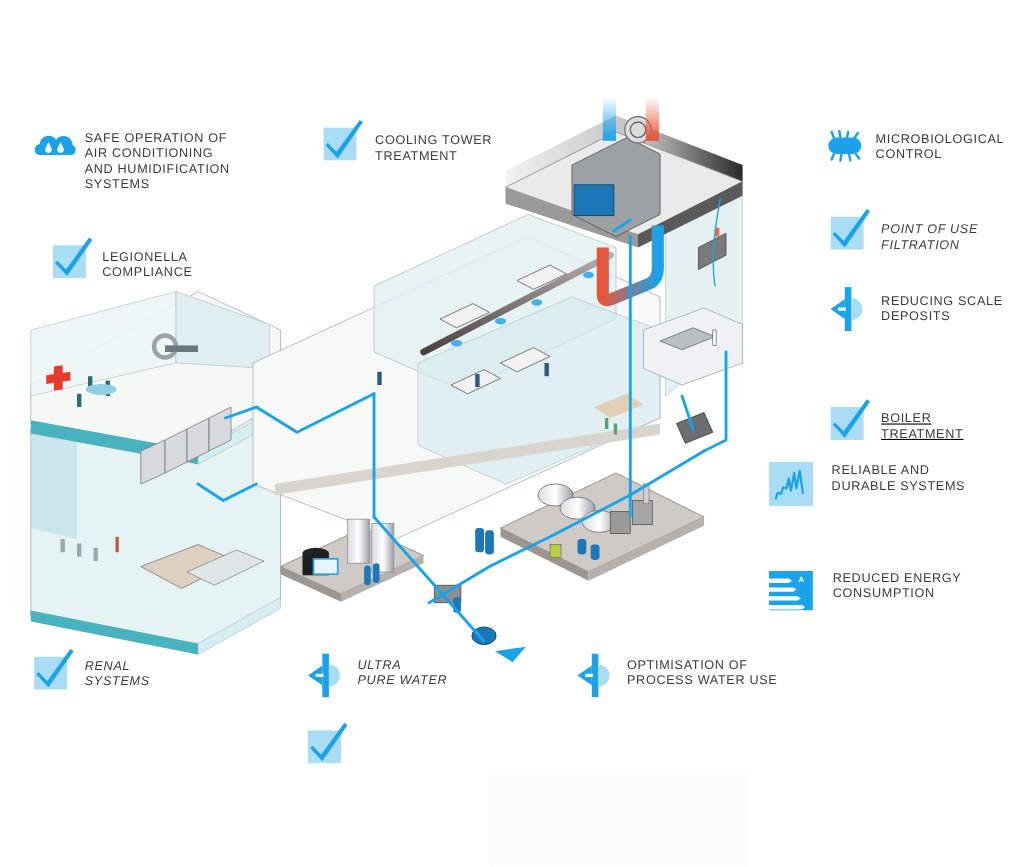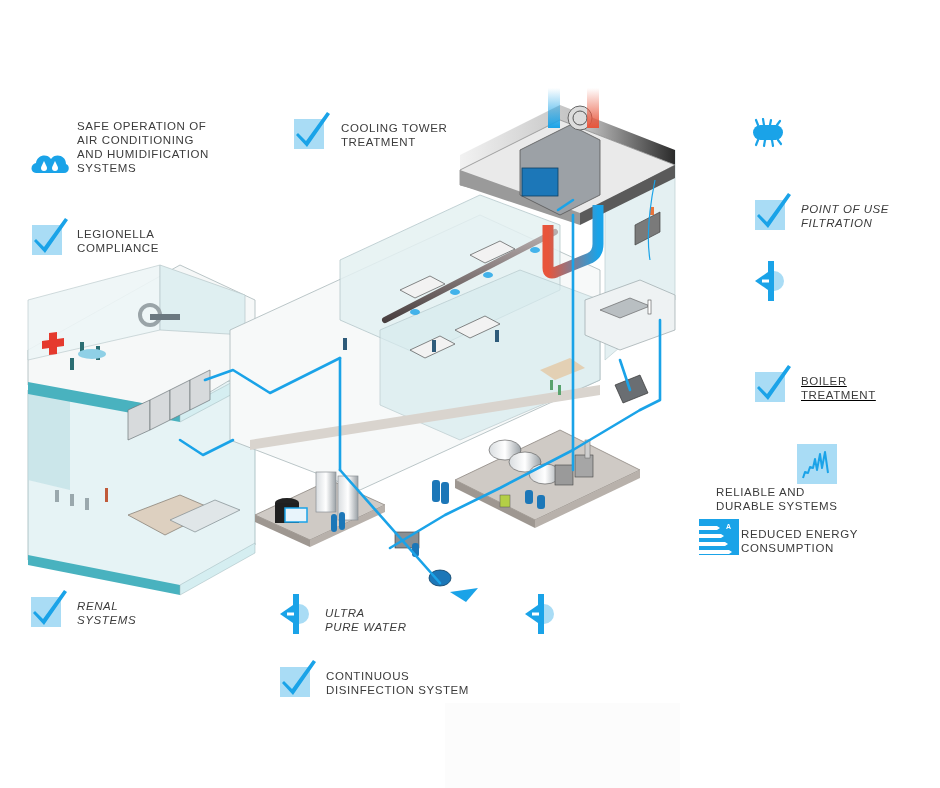--- a/index.html
+++ b/index.html
@@ -1,18 +1,18 @@
 <!DOCTYPE html>
 <html><head>
 <meta charset="utf-8">
 <style>
   html, body { margin:0; padding:0; }
   body { width:940px; height:788px; background:#ffffff; position:relative; overflow:hidden;
          font-family:"Liberation Sans", sans-serif; }
-  .feature { position:absolute; display:flex; align-items:flex-end; }
+  .feature { position:absolute; display:flex; align-items:flex-start; }
   .feature .label { color:#3c3c3c; font-size:11.5px; line-height:14px; letter-spacing:0.6px;
                     text-transform:uppercase; white-space:pre-line; }
   svg { display:block; }
   #scene { position:absolute; left:0; top:0; }
 </style>
 </head>
 <body>
 
 <svg id="scene" width="940" height="788" viewBox="0 0 940 788">
   <defs>
@@ -229,23 +229,25 @@
       <line x1="8" y1="7" x2="6" y2="2"></line>
         <line x1="14" y1="7" x2="13" y2="1"></line>
         <line x1="20" y1="7" x2="21" y2="2"></line>
         <line x1="27" y1="7" x2="30" y2="3"></line>
       <line x1="8" y1="22" x2="6" y2="27"></line>
         <line x1="15" y1="22" x2="14" y2="28"></line>
         <line x1="22" y1="22" x2="23" y2="28"></line>
         <line x1="28" y1="22" x2="31" y2="26"></line>
     </g>
   </svg>
-</div>
-
-<div class="feature" style="left:32px; top:215px;">
+  <div class="label" style="margin-left:10px; margin-top:2px;">MICROBIOLOGICAL
+CONTROL</div>
+</div>
+
+<div class="feature" style="left:48px; top:215px;">
   <svg width="36" height="38" viewBox="0 0 36 38">
     <rect x="0" y="8" width="30" height="30" fill="#a9dcf5"></rect>
     <path d="M4,22 L12,30 L33,1 L36,3 L13,36 L2,24 Z" fill="#1aa3e8"></path>
   </svg>
   <div class="label" style="margin-left:9px; margin-top:12px;">LEGIONELLA
 COMPLIANCE</div>
 </div>
 
 <div class="feature" style="left:755px; top:189px;">
   <svg width="36" height="38" viewBox="0 0 36 38">
@@ -256,52 +258,54 @@
 FILTRATION</div>
 </div>
 
 <div class="feature" style="left:755px; top:261px;">
   <svg width="34" height="40" viewBox="0 0 34 40">
     <rect x="13" y="0" width="6" height="40" fill="#1aa3e8"></rect>
     <path d="M19,10 A10,10 0 0 1 19,30 Z" fill="#a9dcf5"></path>
     <polygon points="0,20 13,11 13,29" fill="#1aa3e8"></polygon>
     <rect x="7" y="18.5" width="7" height="3" fill="#fff"></rect>
   </svg>
+  <div class="label" style="margin-left:12px; margin-top:6px;">REDUCING SCALE
+DEPOSITS</div>
 </div>
 
 <div class="feature" style="left:755px; top:362px;text-decoration:underline;">
   <svg width="36" height="38" viewBox="0 0 36 38">
     <rect x="0" y="8" width="30" height="30" fill="#a9dcf5"></rect>
     <path d="M4,22 L12,30 L33,1 L36,3 L13,36 L2,24 Z" fill="#1aa3e8"></path>
   </svg>
   <div class="label" style="margin-left:10px; margin-top:12px;">BOILER
 TREATMENT</div>
 </div>
 
-<div class="feature" style="left:699px; top:444px;flex-direction:column;">
+<div class="feature" style="left:699px; top:420px;">
   <svg width="40" height="40" viewBox="0 0 40 40">
     <rect x="0" y="0" width="40" height="40" fill="#a9dcf5"></rect>
     <polyline points="6,34 8,28 11,29 13,23 16,24 18,15 20,26 23,10 25,24 28,8 31,29" fill="none" stroke="#1aa3e8" stroke-width="2" stroke-linejoin="round"></polyline>
   </svg>
   <div class="label" style="margin-left:17px; margin-top:1px;">RELIABLE AND
 DURABLE SYSTEMS</div>
 </div>
 
 <div class="feature" style="left:699px; top:519px;">
   <svg width="40" height="36" viewBox="0 0 40 36">
     <rect x="0" y="0" width="40" height="36" fill="#1aa3e8"></rect>
     <g fill="#fff">
       <polygon points="0,7 18,7 21,9 18,11 0,11"></polygon>
       <polygon points="0,15 22,15 25,17 22,19 0,19"></polygon>
       <polygon points="0,23 26,23 29,25 26,27 0,27"></polygon>
       <polygon points="0,31 30,31 33,33 30,35 0,35"></polygon>
     </g>
     <text x="27" y="10" font-size="7" font-weight="bold" fill="#fff" font-family="Liberation Sans, sans-serif">A</text>
   </svg>
-  <div class="label" style="margin-left:2px; margin-top:0px;">REDUCED ENERGY
+  <div class="label" style="margin-left:18px; margin-top:0px;">REDUCED ENERGY
 CONSUMPTION</div>
 </div>
 
 <div class="feature" style="left:31px; top:589px;font-style:italic;">
   <svg width="36" height="38" viewBox="0 0 36 38">
     <rect x="0" y="8" width="30" height="30" fill="#a9dcf5"></rect>
     <path d="M4,22 L12,30 L33,1 L36,3 L13,36 L2,24 Z" fill="#1aa3e8"></path>
   </svg>
   <div class="label" style="margin-left:10px; margin-top:10px;">RENAL
 SYSTEMS</div>
@@ -318,22 +322,22 @@
 PURE WATER</div>
 </div>
 
 <div class="feature" style="left:525px; top:594px;">
   <svg width="34" height="40" viewBox="0 0 34 40">
     <rect x="13" y="0" width="6" height="40" fill="#1aa3e8"></rect>
     <path d="M19,10 A10,10 0 0 1 19,30 Z" fill="#a9dcf5"></path>
     <polygon points="0,20 13,11 13,29" fill="#1aa3e8"></polygon>
     <rect x="7" y="18.5" width="7" height="3" fill="#fff"></rect>
   </svg>
+  <div class="label" style="margin-left:11px; margin-top:4px;">OPTIMISATION OF
+PROCESS WATER USE</div>
 </div>
 
 <div class="feature" style="left:280px; top:656px;">
   <svg width="36" height="38" viewBox="0 0 36 38">
     <rect x="0" y="8" width="30" height="30" fill="#a9dcf5"></rect>
     <path d="M4,22 L12,30 L33,1 L36,3 L13,36 L2,24 Z" fill="#1aa3e8"></path>
   </svg>
-  <div class="label" style="margin-left:10px; margin-top:13px;">CONTINUOUS
-DISINFECTION SYSTEM</div>
 </div>
 
 </body></html>

